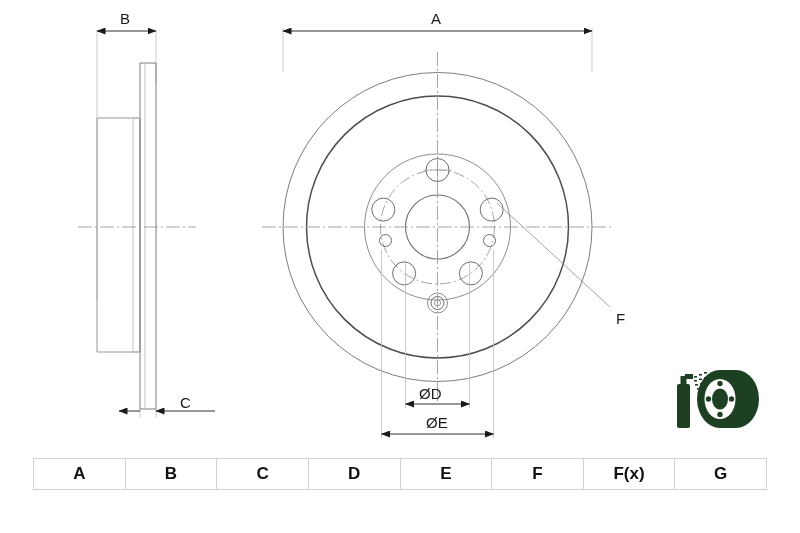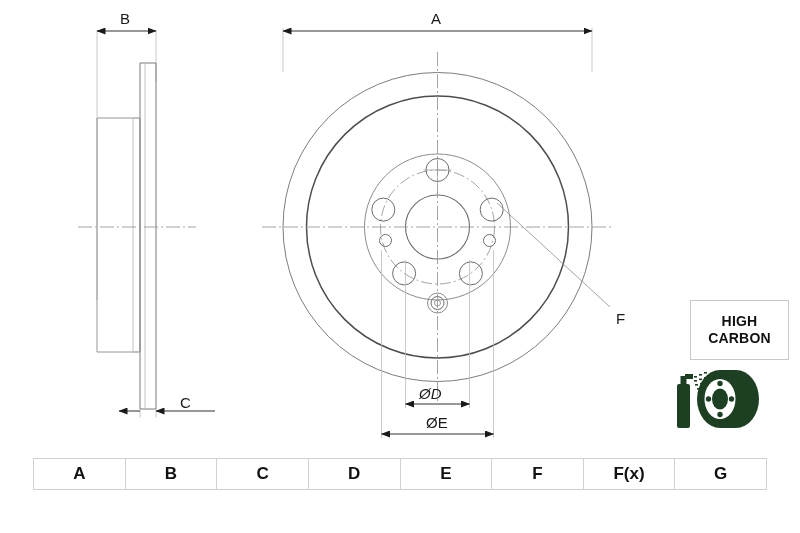--- a/index.html
+++ b/index.html
@@ -141,27 +141,23 @@
         <rect x="21" y="18" width="3" height="1.6"></rect>
         <rect x="26" y="17" width="3" height="1.6"></rect>
       </g>
     </g>
   </svg>
 
   <div class="lbl" style="left:120px;top:10px;">B</div>
   <div class="lbl" style="left:431px;top:10px;">A</div>
   <div class="lbl" style="left:180px;top:394px;">C</div>
   <div class="lbl" style="left:616px;top:310px;">F</div>
-  <div class="lbl" style="left:419px;top:385px;font-style:italic;">ØD</div>
+  <div class="lbl" style="left:419px;top:385px;">ØD</div>
   <div class="lbl" style="left:426px;top:414px;">ØE</div>
 
-  <div id="hc-badge">
-    <span>HIGH</span>
-    <span>CARBON</span>
-  </div>
 
   <table id="spec-table">
     <tbody>
       <tr class="head">
           <td>A</td>
           <td>B</td>
           <td>C</td>
           <td>D</td>
           <td>E</td>
           <td>F</td>

